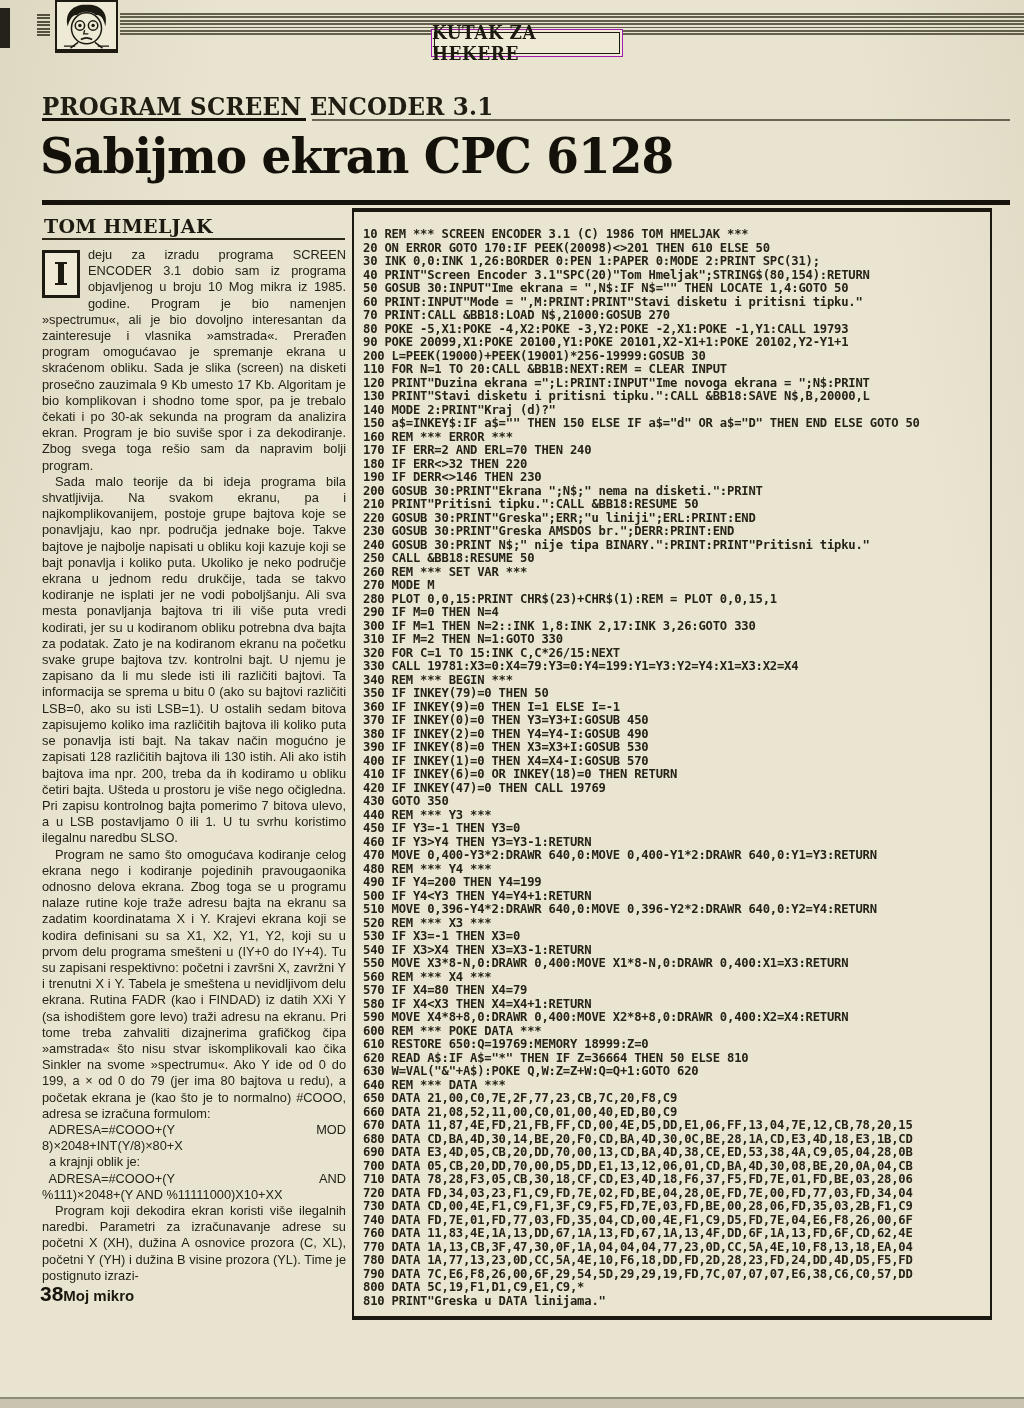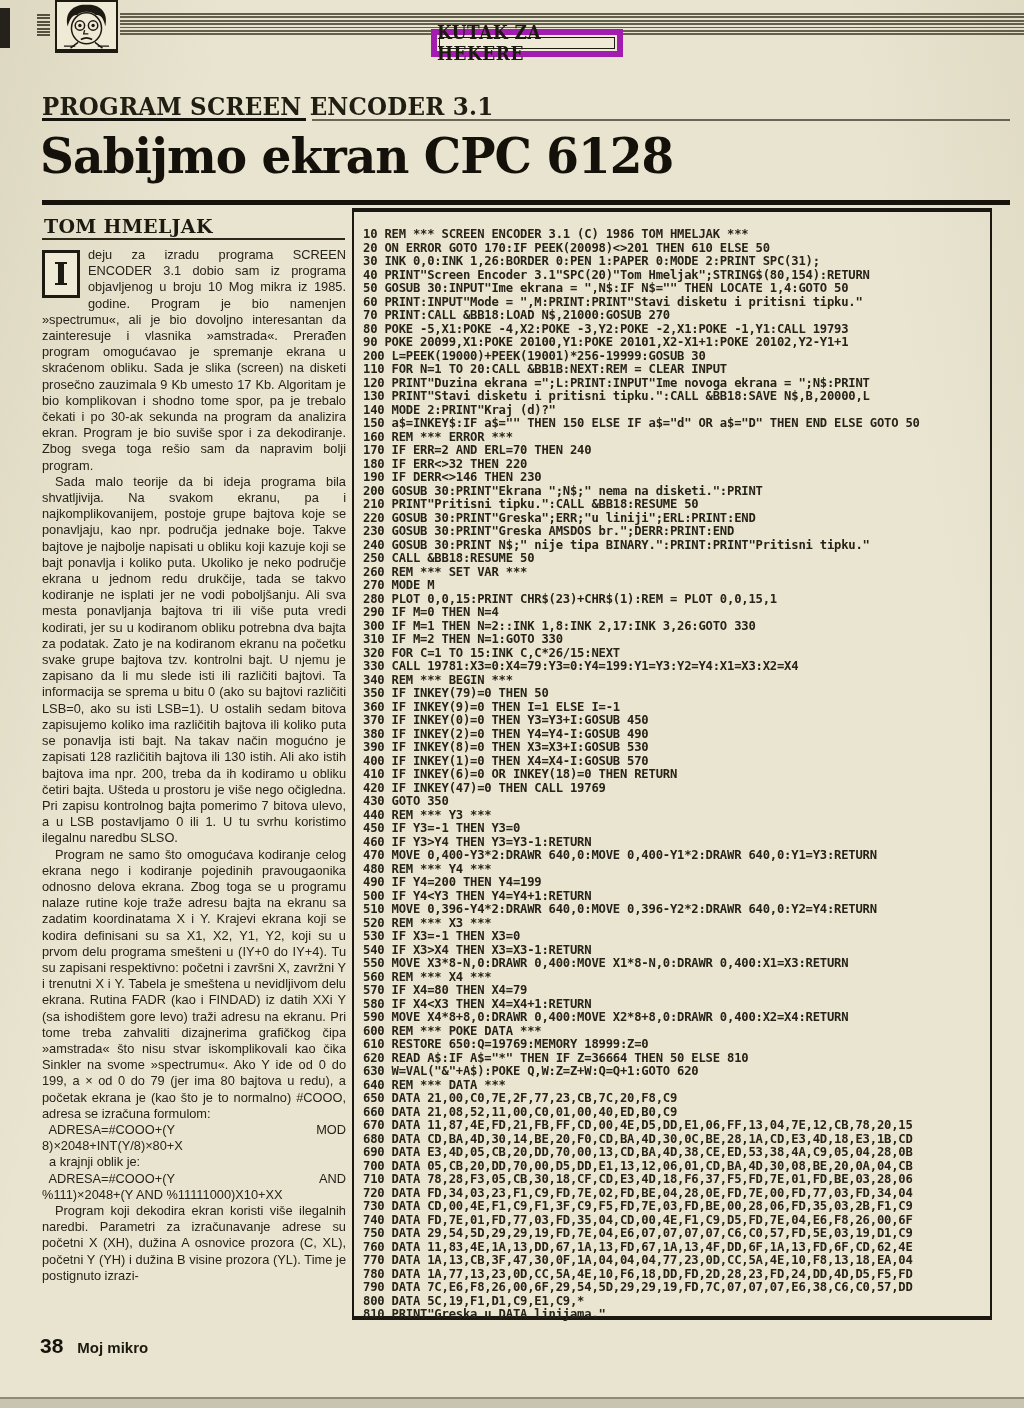--- a/index.html
+++ b/index.html
@@ -21,21 +21,21 @@
   
   .stripe-block{position:absolute;left:37px;top:14px;width:13px;height:23px;
     background:repeating-linear-gradient(to bottom, var(--stripe) 0 2px, rgba(0,0,0,0) 2px 3.4px);}
   .stripes-band{position:absolute;left:120px;right:0;top:13px;height:23px;
     background:repeating-linear-gradient(to bottom, var(--stripe) 0 1.7px, rgba(0,0,0,0) 1.7px 3.4px);
     opacity:.9;}
   .mascot-box{position:absolute;left:55px;top:0;width:63px;height:53px;background:#efead6;
     border:2px solid #1d1a12;border-bottom-width:4px;box-sizing:border-box;z-index:3;}
   .mascot-box svg{display:block;width:100%;height:100%;}
   .section-label-box{position:absolute;left:431px;top:29px;width:192px;height:28px;z-index:4;
-    background:#efead6;border:6px solid #a21caf;box-sizing:border-box;
+    background:#efead6;border:1px solid #a21caf;box-sizing:border-box;
     box-shadow: inset 0 0 0 2px #efead6, inset 0 0 0 3px #1d1a12;
     display:flex;align-items:center;justify-content:center;}
   .section-label-box span{font-family:"DejaVu Serif", serif;font-weight:bold;font-size:17px;
     letter-spacing:.5px;color:#1b1910;transform:scaleY(1.05);}
   .kicker{position:absolute;left:42px;top:93px;font-family:"DejaVu Serif", serif;
     font-weight:bold;font-size:23px;letter-spacing:.2px;color:#201d13;transform:scaleY(1.05);}
   .kicker-underline{position:absolute;left:42px;top:118px;width:264px;height:2.5px;background:var(--rule);}
   .kicker-rule-long{position:absolute;left:312px;right:14px;top:119px;height:1.5px;background:#3d3a2c;opacity:.75;}
   .page-title{position:absolute;left:40px;top:128px;font-family:"DejaVu Serif", serif;
     font-weight:bold;font-size:47px;letter-spacing:-1px;color:#14110a;transform:scaleY(1.04);}
@@ -54,21 +54,21 @@
   .formulas{margin:0;}
   .formula-line{display:flex;justify-content:space-between;}
   .formula-line span{white-space:pre;}
   
   .listing-box{position:absolute;left:352px;top:208px;width:640px;height:1112px;box-sizing:border-box;
     border:2.5px solid #1a1810;border-top-width:4px;border-bottom-width:4px;
     padding:16px 0 0 9px;background:rgba(255,255,255,0.05);}
   .lst-line{font-family:"DejaVu Sans Mono", monospace;font-weight:bold;font-size:12.2px;
     line-height:13.5px;white-space:pre;color:#262318;letter-spacing:-0.2px;}
   
-  .footer{position:absolute;left:40px;top:1334px;display:flex;align-items:baseline;gap:14px;}
+  .footer{position:absolute;left:40px;top:1282px;display:flex;align-items:baseline;gap:0;}
   .footer .pageno{font-size:21px;font-weight:bold;color:#16130c;}
   .footer .magname{font-size:15px;font-weight:bold;color:#1c1910;}
 </style>
 </head>
 <body>
 
 <div class="edge-left-bar"></div>
 <div class="edge-bottom"></div>
 
 <div class="stripe-block"></div>
@@ -203,21 +203,20 @@
       <div class="lst-line">650 DATA 21,00,C0,7E,2F,77,23,CB,7C,20,F8,C9</div>
       <div class="lst-line">660 DATA 21,08,52,11,00,C0,01,00,40,ED,B0,C9</div>
       <div class="lst-line">670 DATA 11,87,4E,FD,21,FB,FF,CD,00,4E,D5,DD,E1,06,FF,13,04,7E,12,CB,78,20,15</div>
       <div class="lst-line">680 DATA CD,BA,4D,30,14,BE,20,F0,CD,BA,4D,30,0C,BE,28,1A,CD,E3,4D,18,E3,1B,CD</div>
       <div class="lst-line">690 DATA E3,4D,05,CB,20,DD,70,00,13,CD,BA,4D,38,CE,ED,53,38,4A,C9,05,04,28,0B</div>
       <div class="lst-line">700 DATA 05,CB,20,DD,70,00,D5,DD,E1,13,12,06,01,CD,BA,4D,30,08,BE,20,0A,04,CB</div>
       <div class="lst-line">710 DATA 78,28,F3,05,CB,30,18,CF,CD,E3,4D,18,F6,37,F5,FD,7E,01,FD,BE,03,28,06</div>
       <div class="lst-line">720 DATA FD,34,03,23,F1,C9,FD,7E,02,FD,BE,04,28,0E,FD,7E,00,FD,77,03,FD,34,04</div>
       <div class="lst-line">730 DATA CD,00,4E,F1,C9,F1,3F,C9,F5,FD,7E,03,FD,BE,00,28,06,FD,35,03,2B,F1,C9</div>
       <div class="lst-line">740 DATA FD,7E,01,FD,77,03,FD,35,04,CD,00,4E,F1,C9,D5,FD,7E,04,E6,F8,26,00,6F</div>
-      <div class="lst-line">750 DATA 29,54,5D,29,29,19,FD,7E,04,E6,07,07,07,07,C6,C0,57,FD,5E,03,19,D1,C9</div>
       <div class="lst-line">760 DATA 11,83,4E,1A,13,DD,67,1A,13,FD,67,1A,13,4F,DD,6F,1A,13,FD,6F,CD,62,4E</div>
       <div class="lst-line">770 DATA 1A,13,CB,3F,47,30,0F,1A,04,04,04,77,23,0D,CC,5A,4E,10,F8,13,18,EA,04</div>
       <div class="lst-line">780 DATA 1A,77,13,23,0D,CC,5A,4E,10,F6,18,DD,FD,2D,28,23,FD,24,DD,4D,D5,F5,FD</div>
       <div class="lst-line">790 DATA 7C,E6,F8,26,00,6F,29,54,5D,29,29,19,FD,7C,07,07,07,E6,38,C6,C0,57,DD</div>
       <div class="lst-line">800 DATA 5C,19,F1,D1,C9,E1,C9,*</div>
       <div class="lst-line">810 PRINT"Greska u DATA linijama."</div>
     </div>
 </div>
 
 <div class="footer">

